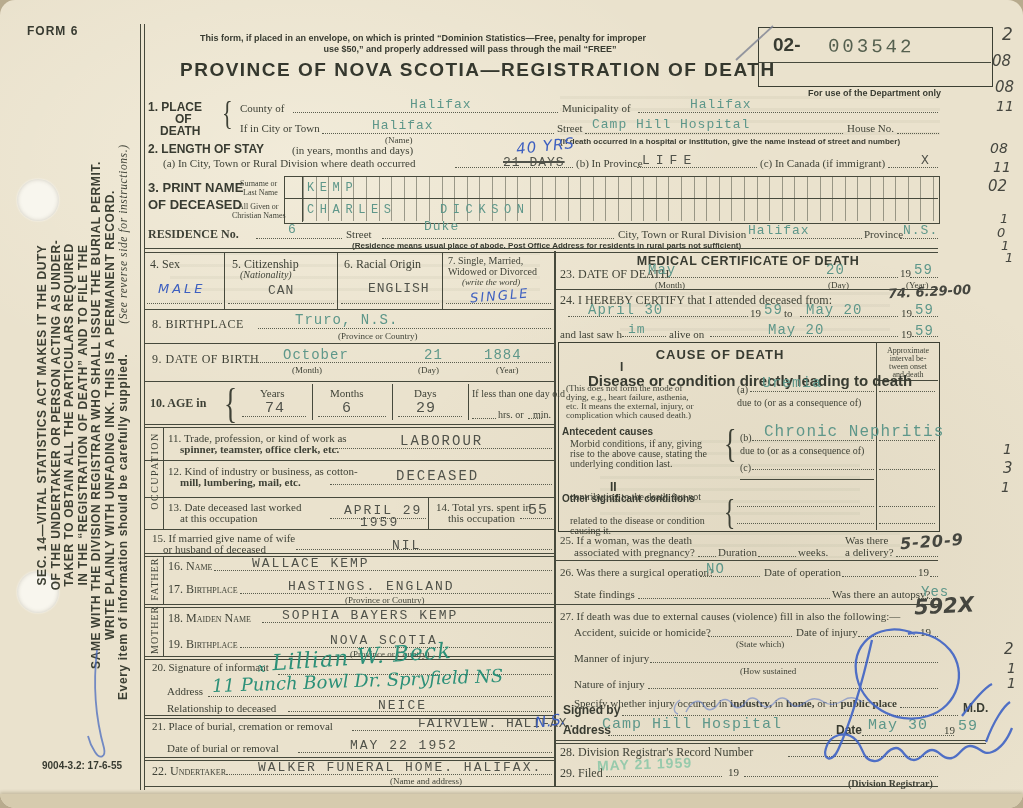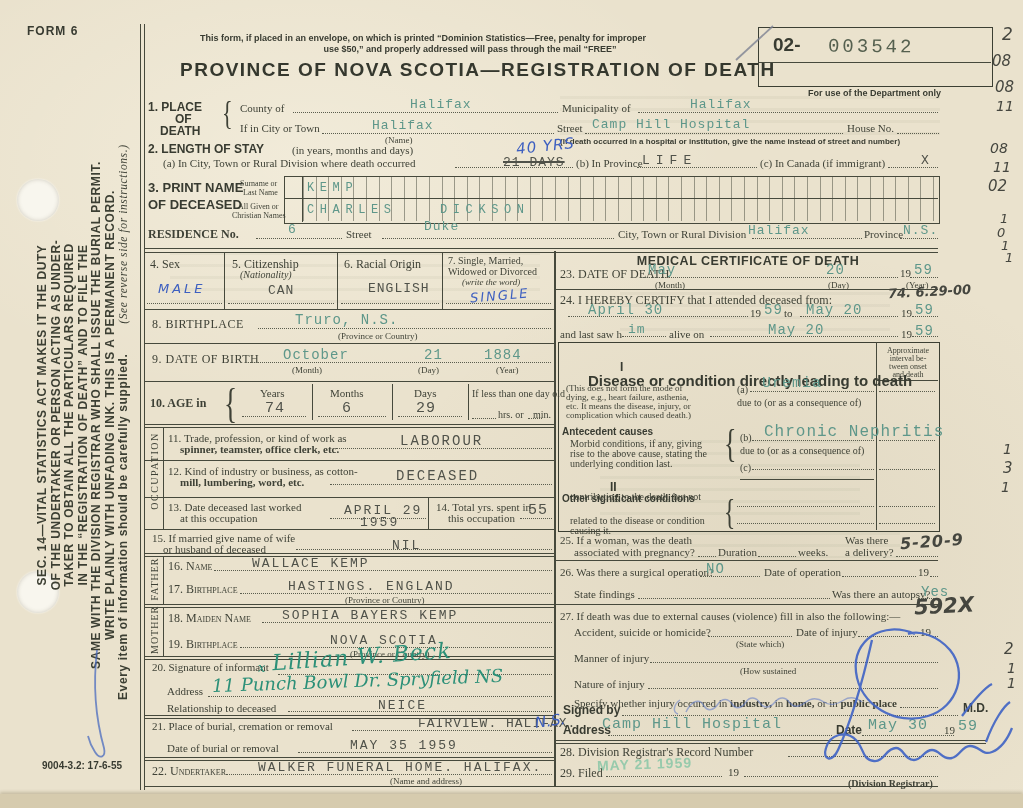--- a/index.html
+++ b/index.html
@@ -1,21 +1,21 @@
 <!DOCTYPE html>
 <html><head>
 <meta charset="utf-8">
 <style>
   html,body{margin:0;padding:0;background:#b8ab8e;}
   #page{position:relative;width:1023px;height:808px;overflow:hidden;
         background:
           radial-gradient(ellipse 700px 400px at 30% 20%, rgba(255,252,240,.35), transparent 60%),
           radial-gradient(ellipse 600px 500px at 75% 70%, rgba(120,105,70,.08), transparent 65%),
           #eae2cd;
-        font-family:"Liberation Serif",serif;color:#3e4136;}
+        font-family:"Liberation Serif",serif;color:#3e4136;border-radius:15px;}
   .a{position:absolute;white-space:nowrap;}
   .srf{font-family:"Liberation Serif",serif;color:#3e4136;font-size:11px;}
   .s10{font-size:10px}.s9{font-size:9px}.s8{font-size:8px}.s12{font-size:12px}
   .sans{font-family:"Liberation Sans",sans-serif;color:#383b31;}
   .b{font-weight:bold}
   .it{font-style:italic}
   .sc{font-variant:small-caps}
   .tw{font-family:"Liberation Mono","DejaVu Sans Mono",monospace;letter-spacing:1px;font-size:13px;}
   .teal{color:#5e978a}
   .dk{color:#50524a}
@@ -132,20 +132,21 @@
   <div class="a dot" style="left:256px;top:238px;width:86px"></div>
   <div class="a srf" style="left:346px;top:228px">Street</div>
   <div class="a tw teal" style="left:424px;top:219px">Duke</div>
   <div class="a dot" style="left:382px;top:238px;width:232px"></div>
   <div class="a srf" style="left:618px;top:228px">City, Town or Rural Division</div>
   <div class="a tw teal" style="left:748px;top:223px">Halifax</div>
   <div class="a dot" style="left:752px;top:238px;width:110px"></div>
   <div class="a srf" style="left:864px;top:228px">Province</div>
   <div class="a tw teal" style="left:903px;top:223px">N.S.</div>
   <div class="a dot" style="left:900px;top:238px;width:38px"></div>
+  <div class="a sans b s8" style="left:352px;top:241px">(Residence means usual place of abode.   Post Office Address for residents in rural parts not sufficient)</div>
 
   <div class="a ln" style="left:145px;top:248px;width:793px;height:1.4px"></div>
   <div class="a ln" style="left:145px;top:251.5px;width:793px;height:1.4px"></div>
   <div class="a ln" style="left:554px;top:251px;width:1.8px;height:536px"></div>
 
   <div class="a ln" style="left:224px;top:253px;width:1px;height:56px"></div>
   <div class="a ln" style="left:337px;top:253px;width:1px;height:56px"></div>
   <div class="a ln" style="left:442px;top:253px;width:1px;height:56px"></div>
   <div class="a srf s12" style="left:150px;top:257px">4. Sex</div>
   <div class="a hb" style="left:158px;top:281px;font-size:13px;letter-spacing:3px">MALE</div>
@@ -202,21 +203,21 @@
   <div class="a ln" style="left:145px;top:426.5px;width:409px;height:1.2px"></div>
 
   <div class="vwrap srf s10" style="left:149px;top:514px;width:86px;text-align:center;letter-spacing:1.5px">OCCUPATION</div>
   <div class="a ln" style="left:163px;top:427px;width:1px;height:103px"></div>
   <div class="a srf" style="left:168px;top:432px">11. Trade, profession, or kind of work as</div>
   <div class="a srf b" style="left:180px;top:443px">spinner, teamster, office clerk, etc.</div>
   <div class="a tw dk" style="left:400px;top:433px;font-size:14px;letter-spacing:2px">LABOROUR</div>
   <div class="a dot" style="left:336px;top:448px;width:216px"></div>
   <div class="a ln" style="left:145px;top:460px;width:409px;height:1px"></div>
   <div class="a srf" style="left:168px;top:465px">12. Kind of industry or business, as cotton-</div>
-  <div class="a srf b" style="left:180px;top:476px">mill, lumbering, word, etc.</div>
+  <div class="a srf b" style="left:180px;top:476px">mill, lumbering, mail, etc.</div>
   <div class="a tw dk" style="left:396px;top:468px;font-size:14px;letter-spacing:2px">DECEASED</div>
   <div class="a dot" style="left:330px;top:484px;width:222px"></div>
   <div class="a ln" style="left:145px;top:497px;width:409px;height:1px"></div>
   <div class="a ln" style="left:428px;top:497px;width:1px;height:32px"></div>
   <div class="a srf" style="left:168px;top:501px">13. Date deceased last worked</div>
   <div class="a srf" style="left:180px;top:512px">at this occupation</div>
   <div class="a tw dk" style="left:344px;top:503px;letter-spacing:2px">APRIL 29</div>
   <div class="a tw dk" style="left:360px;top:515px;letter-spacing:2px">1959</div>
   <div class="a dot" style="left:330px;top:518px;width:96px"></div>
   <div class="a srf" style="left:436px;top:501px">14. Total yrs. spent in</div>
@@ -266,21 +267,21 @@
   <div class="a tw dk" style="left:378px;top:698px;letter-spacing:2px">NEICE</div>
   <div class="a dot" style="left:288px;top:711px;width:264px"></div>
   <div class="a ln" style="left:145px;top:715px;width:409px;height:1.2px"></div>
   <div class="a ln" style="left:145px;top:717.5px;width:409px;height:1.2px"></div>
 
   <div class="a srf" style="left:152px;top:720px">21. Place of burial, cremation or removal</div>
   <div class="a tw dk" style="left:418px;top:716px;letter-spacing:1px">FAIRVIEW. HALIFAX.</div>
   <div class="a hb" style="left:535px;top:712px;font-size:15px;transform:rotate(-8deg)">N.S.</div>
   <div class="a dot" style="left:352px;top:730px;width:200px"></div>
   <div class="a srf" style="left:167px;top:742px">Date of burial or removal</div>
-  <div class="a tw dk" style="left:350px;top:738px;letter-spacing:2px">MAY 35 1959</div>
+  <div class="a tw dk" style="left:350px;top:738px;letter-spacing:2px">MAY 22 1952</div>
   <div class="a dot" style="left:298px;top:752px;width:254px"></div>
   <div class="a ln" style="left:145px;top:757px;width:409px;height:1.2px"></div>
   <div class="a ln" style="left:145px;top:759.5px;width:409px;height:1.2px"></div>
 
   <div class="a srf sc s12" style="left:152px;top:764px">22. Undertaker</div>
   <div class="a tw dk" style="left:258px;top:760px;letter-spacing:2px">WALKER FUNERAL HOME. HALIFAX.</div>
   <div class="a dot" style="left:226px;top:774px;width:326px"></div>
   <div class="a srf s9" style="left:390px;top:776px">(Name and address)</div>
   <div class="a ln" style="left:145px;top:786px;width:793px;height:1.4px"></div>
 
@@ -314,30 +315,31 @@
   <div class="a dot" style="left:622px;top:336px;width:44px"></div>
   <div class="a srf" style="left:669px;top:328px">alive on</div>
   <div class="a tw teal" style="left:768px;top:322px;font-size:14px">May 20</div>
   <div class="a dot" style="left:710px;top:336px;width:188px"></div>
   <div class="a srf" style="left:901px;top:328px">19</div>
   <div class="a tw teal" style="left:915px;top:323px;font-size:14px">59</div>
   <div class="a dot" style="left:912px;top:336px;width:26px"></div>
 
   <div class="a" style="left:558px;top:342px;width:380px;height:188px;border:1.5px solid #3c3f33"></div>
   <div class="a ln" style="left:876px;top:342px;width:1px;height:188px"></div>
+  <div class="a sans b" style="left:600px;top:347px;width:240px;text-align:center;font-size:13px;letter-spacing:1px">CAUSE OF DEATH</div>
   <div class="a srf s8" style="left:879px;top:346px;width:58px;text-align:center">Approximate</div>
   <div class="a srf s8" style="left:879px;top:354px;width:58px;text-align:center">interval be-</div>
   <div class="a srf s8" style="left:879px;top:362px;width:58px;text-align:center">tween onset</div>
   <div class="a srf s8" style="left:879px;top:370px;width:58px;text-align:center">and death</div>
   <div class="a ln" style="left:876px;top:380px;width:62px;height:1px"></div>
   <div class="a sans b s12" style="left:620px;top:360px">I</div>
   <div class="a sans b" style="left:588px;top:372px;font-size:15px">Disease or condition directly leading to death</div>
   <div class="a srf s9" style="left:566px;top:383px">(This does not form the mode of</div>
   <div class="a srf s9" style="left:566px;top:392px">dying, e.g., heart failure, asthenia,</div>
-  <div class="a srf s9" style="left:566px;top:401px">etc.  It means the disease, injury, or</div>
+  <div class="a srf s9" style="left:566px;top:401px">etc.  It means the external, injury, or</div>
   <div class="a srf s9" style="left:566px;top:410px">complication which caused death.)</div>
   <div class="a srf s10" style="left:737px;top:384px">(a)</div>
   <div class="a tw teal" style="left:762px;top:375px;font-size:15px">Uremia</div>
   <div class="a dot" style="left:750px;top:391px;width:124px"></div>
   <div class="a dot" style="left:879px;top:391px;width:56px"></div>
   <div class="a srf s10" style="left:737px;top:397px">due to (or as a consequence of)</div>
   <div class="a sans b s10" style="left:562px;top:426px">Antecedent causes</div>
   <div class="a srf s10" style="left:570px;top:438px">Morbid conditions, if any, giving</div>
   <div class="a srf s10" style="left:570px;top:448px">rise to the above cause, stating the</div>
   <div class="a srf s10" style="left:570px;top:458px">underlying condition last.</div>

